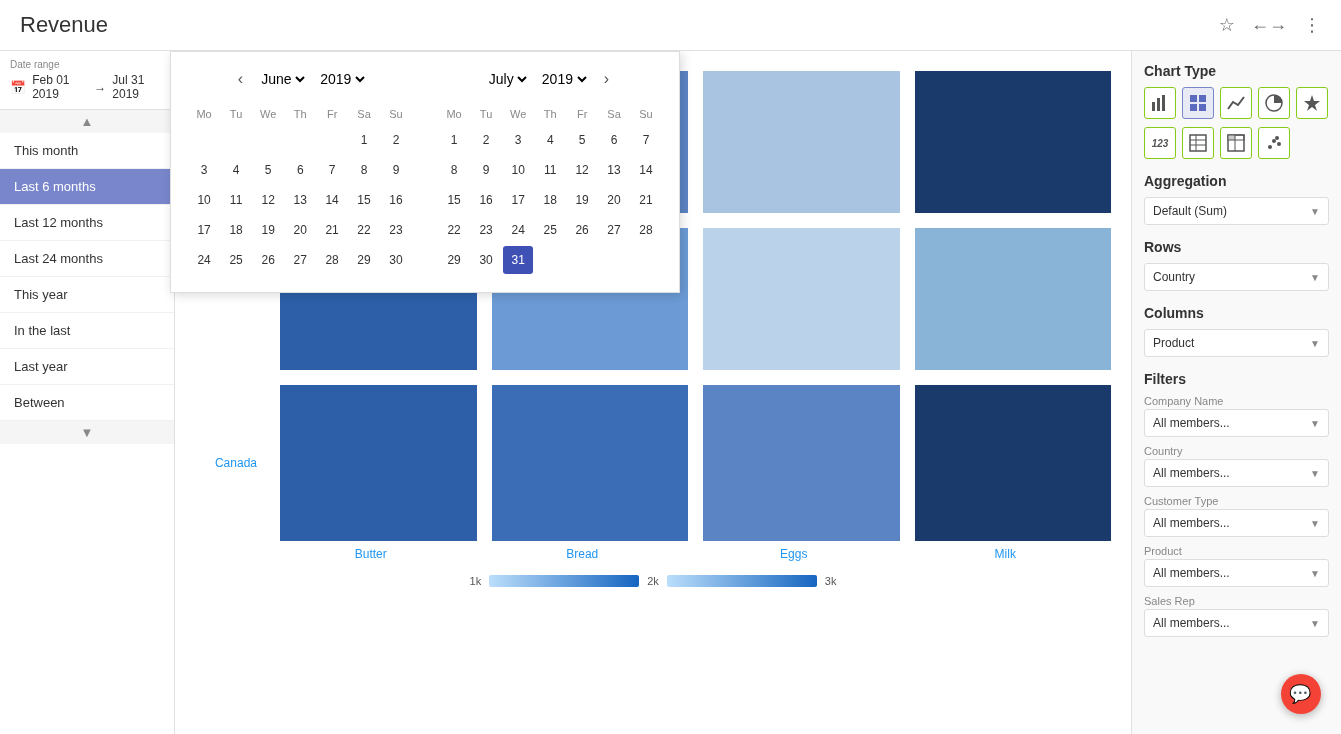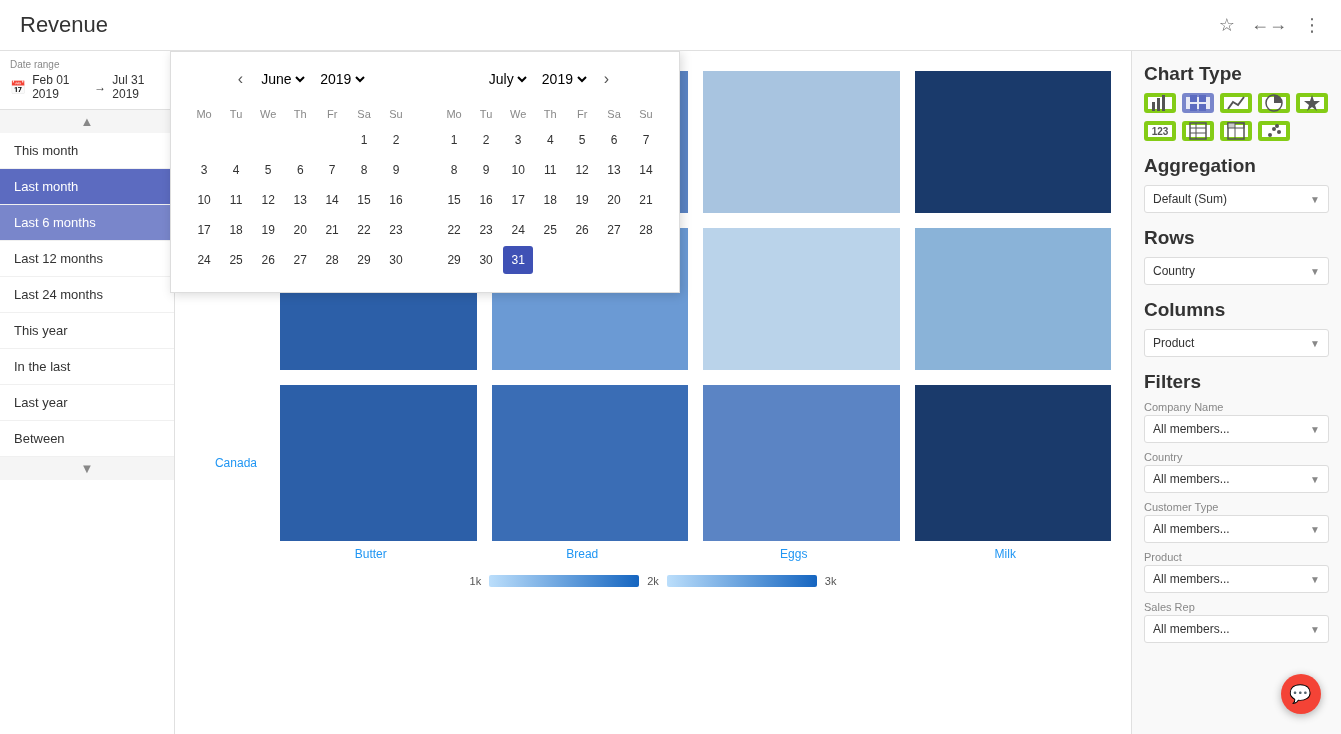--- a/index.html
+++ b/index.html
@@ -66,24 +66,24 @@
     .heatmap-col-labels { display: grid; grid-template-columns: 70px 1fr 1fr 1fr 1fr; padding: 0 10px; }
     .heatmap-col-label { text-align: center; font-size: 12px; color: #2196f3; padding: 6px 0; }
 
     .legend-bar { display: flex; justify-content: center; align-items: center; gap: 8px; padding: 8px; font-size: 11px; color: #555; }
     .legend-gradient { width: 150px; height: 12px; background: linear-gradient(to right, #bbdefb, #1565c0); border-radius: 2px; }
 
     
     .right-panel { width: 210px; border-left: 1px solid #e0e0e0; background: #f9f9f9; padding: 12px; overflow-y: auto; flex-shrink: 0; }
 
     .panel-section { margin-bottom: 14px; }
-    .panel-section-title { font-size: 19px; font-weight: 600; color: #333; margin-bottom: 8px; }
+    .panel-section-title { font-size: 14px; font-weight: 600; color: #333; margin-bottom: 8px; }
 
     .chart-type-icons { display: flex; gap: 6px; flex-wrap: wrap; margin-bottom: 8px; }
-    .chart-type-icon { width: 32px; height: 20px; border: 4px solid #84cc16; border-radius: 3px; display: flex; align-items: center; justify-content: center; cursor: pointer; background: #fff; font-size: 14px; color: #555; }
+    .chart-type-icon { width: 32px; height: 32px; border: 1px solid #84cc16; border-radius: 3px; display: flex; align-items: center; justify-content: center; cursor: pointer; background: #fff; font-size: 14px; color: #555; font-style: italic; }
     .chart-type-icon.active { background: #e8eaf6; border-color: #7986cb; }
 
     .dropdown-row { display: flex; align-items: center; justify-content: space-between; padding: 6px 8px; background: #fff; border: 1px solid #ddd; border-radius: 3px; cursor: pointer; font-size: 12px; margin-bottom: 4px; }
     .dropdown-arrow { color: #888; font-size: 10px; }
 
     .filter-item { margin-bottom: 8px; }
     .filter-label { font-size: 11px; color: #888; margin-bottom: 2px; }
 
     
     .chat-btn { position: fixed; bottom: 20px; right: 20px; width: 40px; height: 40px; border-radius: 50%; background: #f44336; color: #fff; display: flex; align-items: center; justify-content: center; cursor: pointer; font-size: 18px; box-shadow: 0 2px 8px rgba(0,0,0,0.3); }
@@ -115,21 +115,20 @@
           <span>Jul 31 2019</span>
         </div>
       </div>
 
       <div class="scroll-btn">
         <span>▲</span>
       </div>
 
       <div class="date-menu">
         <div class="date-menu-item">This month</div>
-        <div class="date-menu-item selected">Last month</div>
         <div class="date-menu-item active">Last 6 months</div>
         <div class="date-menu-item">Last 12 months</div>
         <div class="date-menu-item">Last 24 months</div>
         <div class="date-menu-item">This year</div>
         <div class="date-menu-item">In the last</div>
         <div class="date-menu-item">Last year</div>
         <div class="date-menu-item">Between</div>
       </div>
 
       <div class="scroll-btn">

